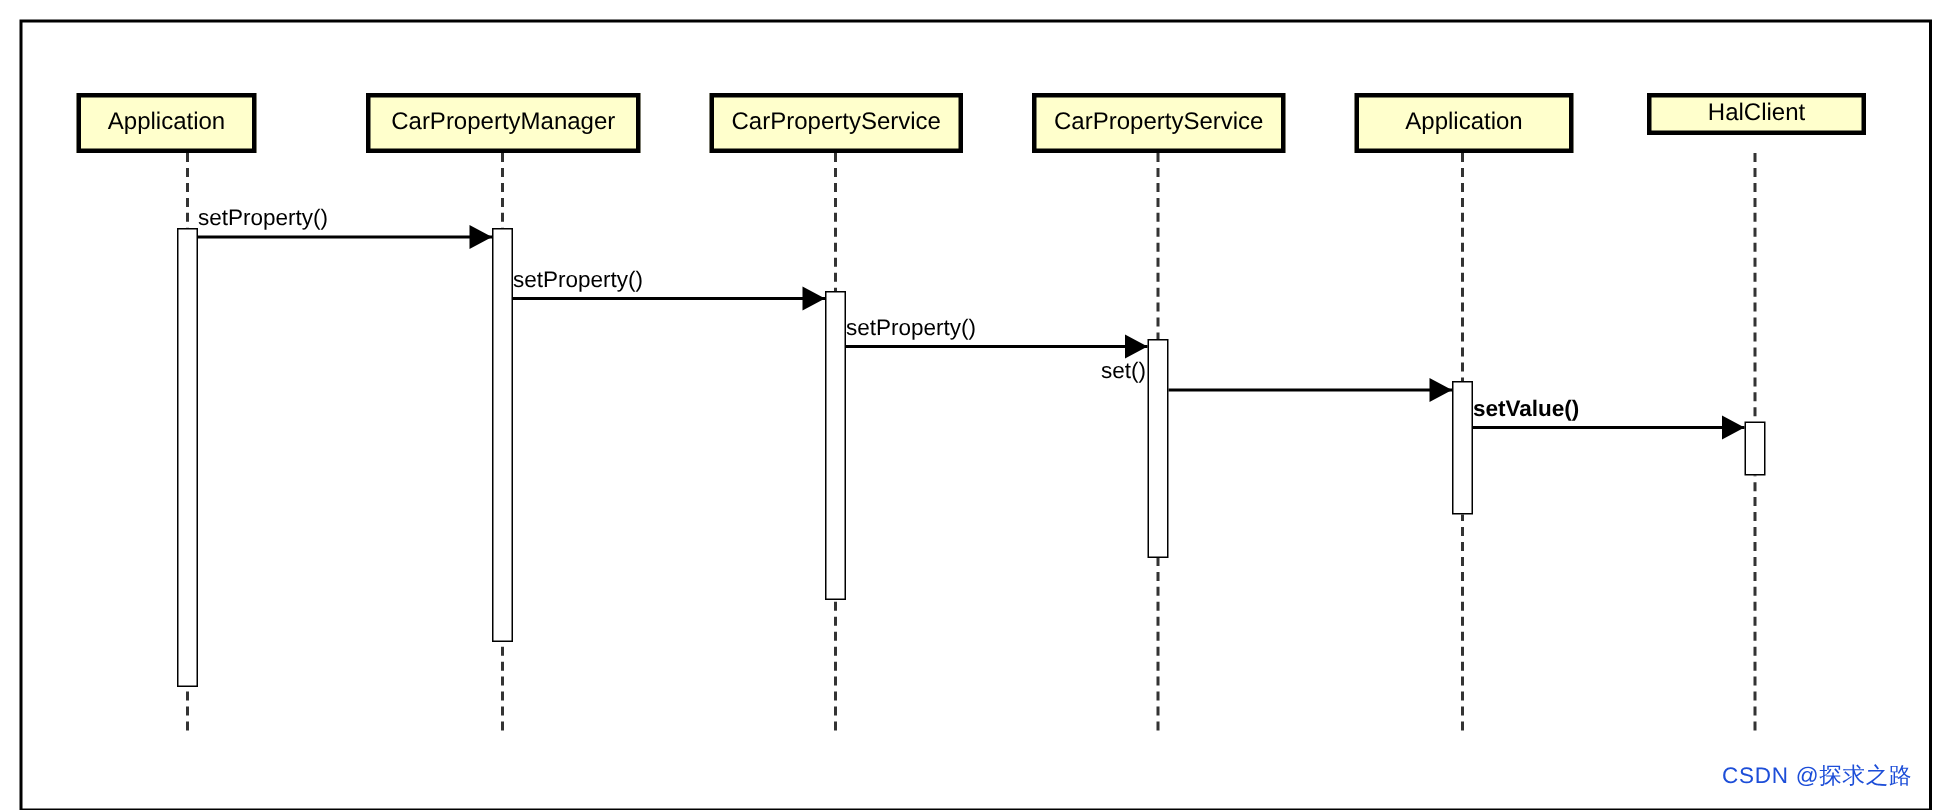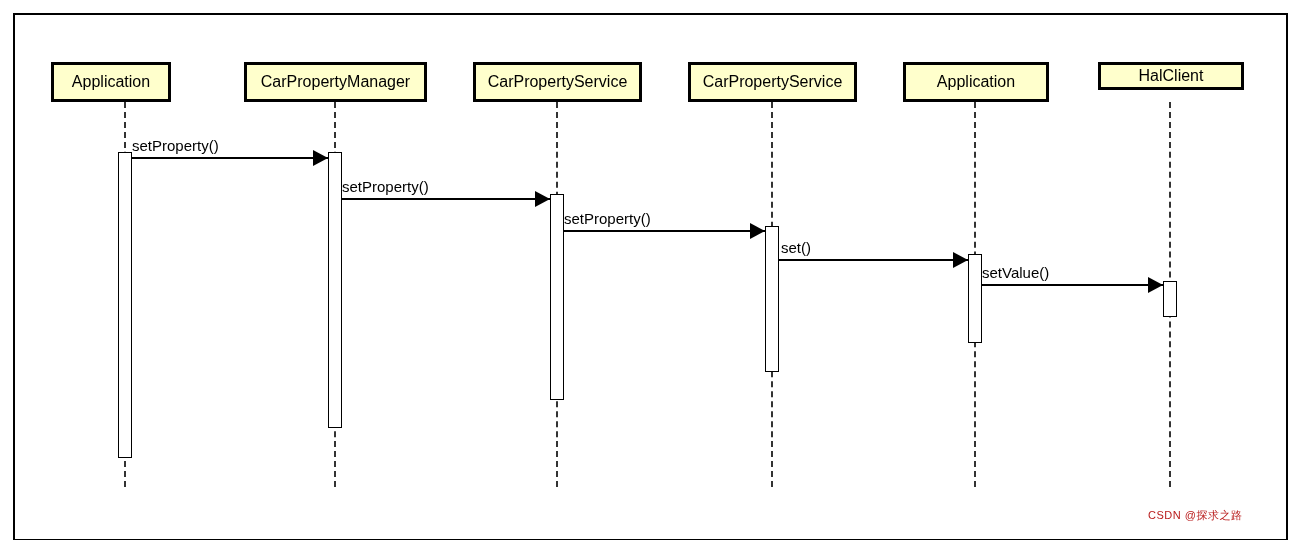--- a/index.html
+++ b/index.html
@@ -37,21 +37,21 @@
 
   
   .msg-line{position:absolute;height:0;border-top:2px solid #000;}
   .msg-head{position:absolute;width:0;height:0;
     border-top:8px solid transparent;border-bottom:8px solid transparent;
     border-left:15px solid #000;}
   .msg-label{position:absolute;font-size:15px;white-space:nowrap;
     text-align:left;line-height:1;}
 
   
-  .watermark{position:absolute;font-size:11px;color:#b91c1c;
+  .watermark{position:absolute;font-size:15px;color:#1d4ed8;
     white-space:nowrap;letter-spacing:.5px;}
 </style>
 </head>
 <body>
 
 <div id="canvas">
 
   <div class="frame" id="frame" style="left: 13px; top: 13px; width: 1271px; height: 524px;"></div>
 
 
@@ -76,24 +76,24 @@
       <div class="msg-head" style="left: 313px; top: 150px;"></div>
       <div class="msg-label" style="left: 132px; width: 196px; top: 138px;">setProperty()</div>
       <div class="msg-line" style="left: 342px; top: 198px; width: 208px;"></div>
       <div class="msg-head" style="left: 535px; top: 191px;"></div>
       <div class="msg-label" style="left: 342px; width: 208px; top: 179px;">setProperty()</div>
       <div class="msg-line" style="left: 564px; top: 230px; width: 201px;"></div>
       <div class="msg-head" style="left: 750px; top: 223px;"></div>
       <div class="msg-label" style="left: 564px; width: 201px; top: 211px;">setProperty()</div>
       <div class="msg-line" style="left: 779px; top: 259px; width: 189px;"></div>
       <div class="msg-head" style="left: 953px; top: 252px;"></div>
-      <div class="msg-label" style="left: 781px; width: 189px; top: 240px;">set()</div>
+      <div class="msg-label" style="left: 734px; width: 189px; top: 240px;">set()</div>
       <div class="msg-line" style="left: 982px; top: 284px; width: 181px;"></div>
       <div class="msg-head" style="left: 1148px; top: 277px;"></div>
-      <div class="msg-label" style="left: 982px; width: 181px; top: 265px;">setValue()</div>
+      <div class="msg-label" style="left: 982px; width: 181px; top: 265px; font-weight: bold;">setValue()</div>
     </div>
   <div id="participants-layer">
       <div class="pbox" style="left: 51px; top: 62px; width: 120px; height: 40px;">
         <span>Application</span>
       </div>
       <div class="pbox" style="left: 244px; top: 62px; width: 183px; height: 40px;">
         <span>CarPropertyManager</span>
       </div>
       <div class="pbox" style="left: 473px; top: 62px; width: 169px; height: 40px;">
         <span>CarPropertyService</span>

